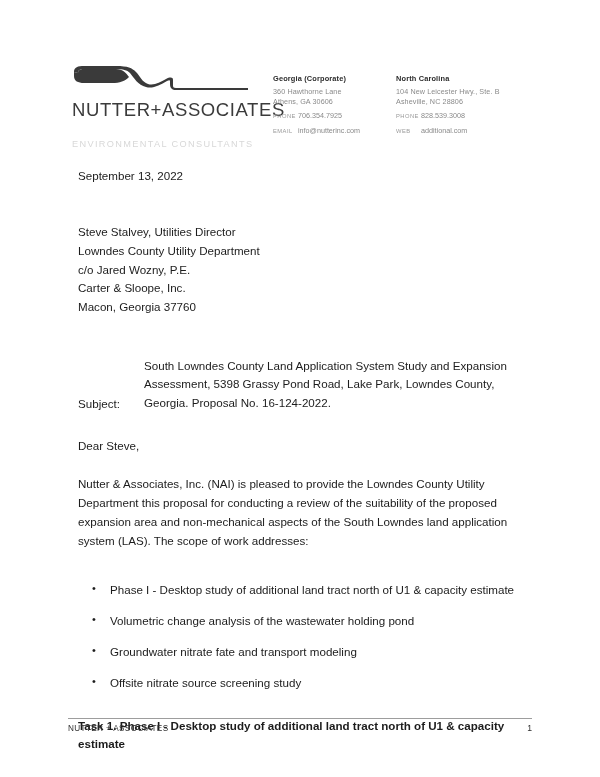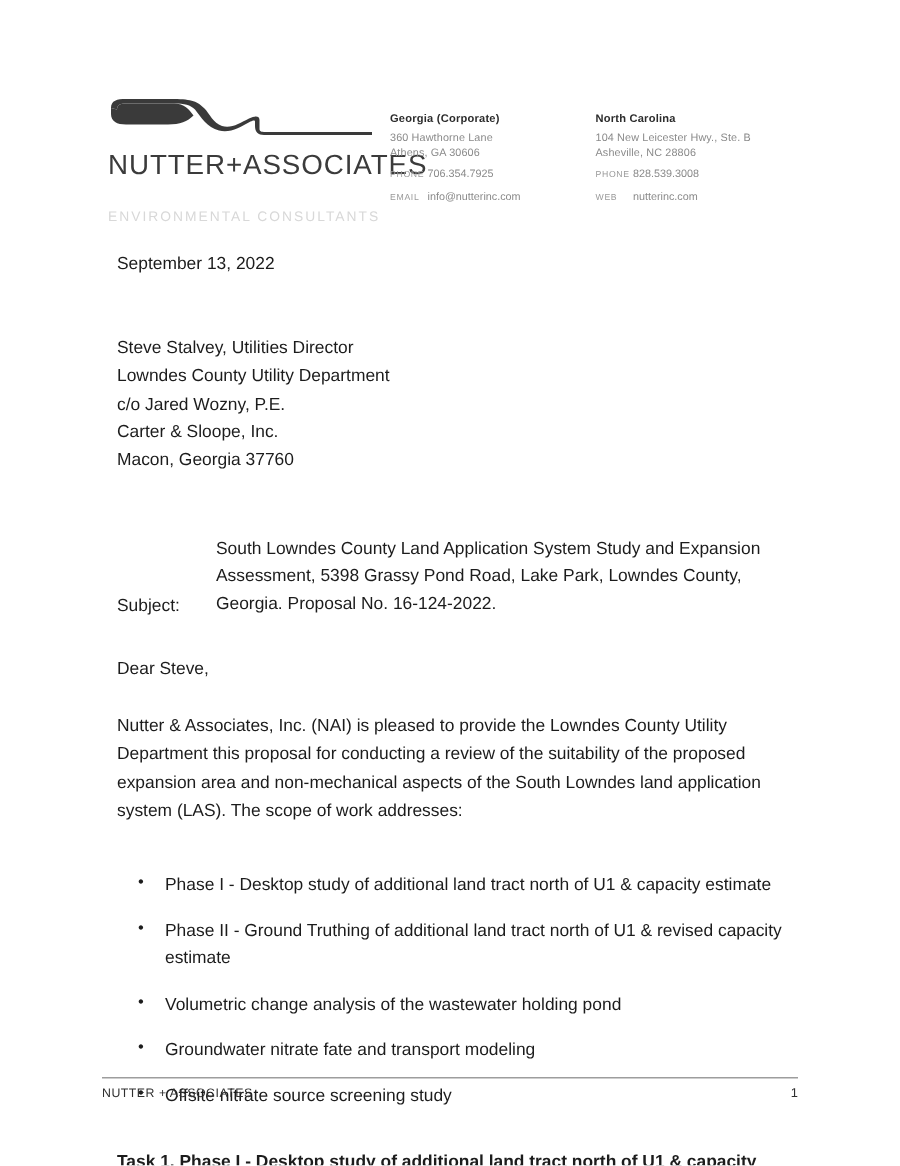--- a/index.html
+++ b/index.html
@@ -52,24 +52,24 @@
     font-size: 9.2px;
     letter-spacing: 1.35px;
     color: #d8d8d8;
     font-weight: 400;
     margin-top: 18px;
     white-space: nowrap;
   }
 
   .offices {
     position: absolute;
-    left: 260px;
+    left: 273px;
     top: 12px;
     display: flex;
-    gap: 29px;
+    gap: 15px;
   }
   .office {
     width: 108px;
   }
   .office-name {
     font-size: 7.4px;
     font-weight: bold;
     color: #2b2b2b;
     letter-spacing: 0.15px;
     margin-bottom: 3.5px;
@@ -220,21 +220,21 @@
       </div>
 
       <div class="office">
         <div class="office-name">North Carolina</div>
         <div class="office-line">104 New Leicester Hwy., Ste. B</div>
         <div class="office-line">Asheville, NC 28806</div>
         <div class="office-kv">
           <span class="kv-key">PHONE</span><span class="kv-val">828.539.3008</span>
         </div>
         <div class="office-kv">
-          <span class="kv-key">WEB</span><span class="kv-val">nutterinc.com</span>
+          <span class="kv-key">WEB</span><span class="kv-val">additional.com</span>
         </div>
       </div>
 
     </div>
   </div>
 
   <div class="doc-body">
 
     <div class="date-line">September 13, 2022</div>
 
@@ -250,21 +250,20 @@
       <div class="subject-label">Subject:</div>
       <div class="subject-text">South Lowndes County Land Application System Study and Expansion Assessment, 5398 Grassy Pond Road, Lake Park, Lowndes County, Georgia. Proposal No. 16-124-2022.</div>
     </div>
 
     <div class="salutation">Dear Steve,</div>
 
     <div class="intro-para">Nutter &amp; Associates, Inc. (NAI) is pleased to provide the Lowndes County Utility Department this proposal for conducting a review of the suitability of the proposed expansion area and non-mechanical aspects of the South Lowndes land application system (LAS). The scope of work addresses:</div>
 
     <ul class="scope-list">
       <li>Phase I - Desktop study of additional land tract north of U1 &amp; capacity estimate</li>
-      <li>Phase II - Ground Truthing of additional land tract north of U1 &amp; revised capacity estimate</li>
       <li>Volumetric change analysis of the wastewater holding pond</li>
       <li>Groundwater nitrate fate and transport modeling</li>
       <li>Offsite nitrate source screening study</li>
     </ul>
 
     <div class="task-heading">Task 1. Phase I - Desktop study of additional land tract north of U1 &amp; capacity estimate</div>
 
   </div>
 
   <div class="footer">

